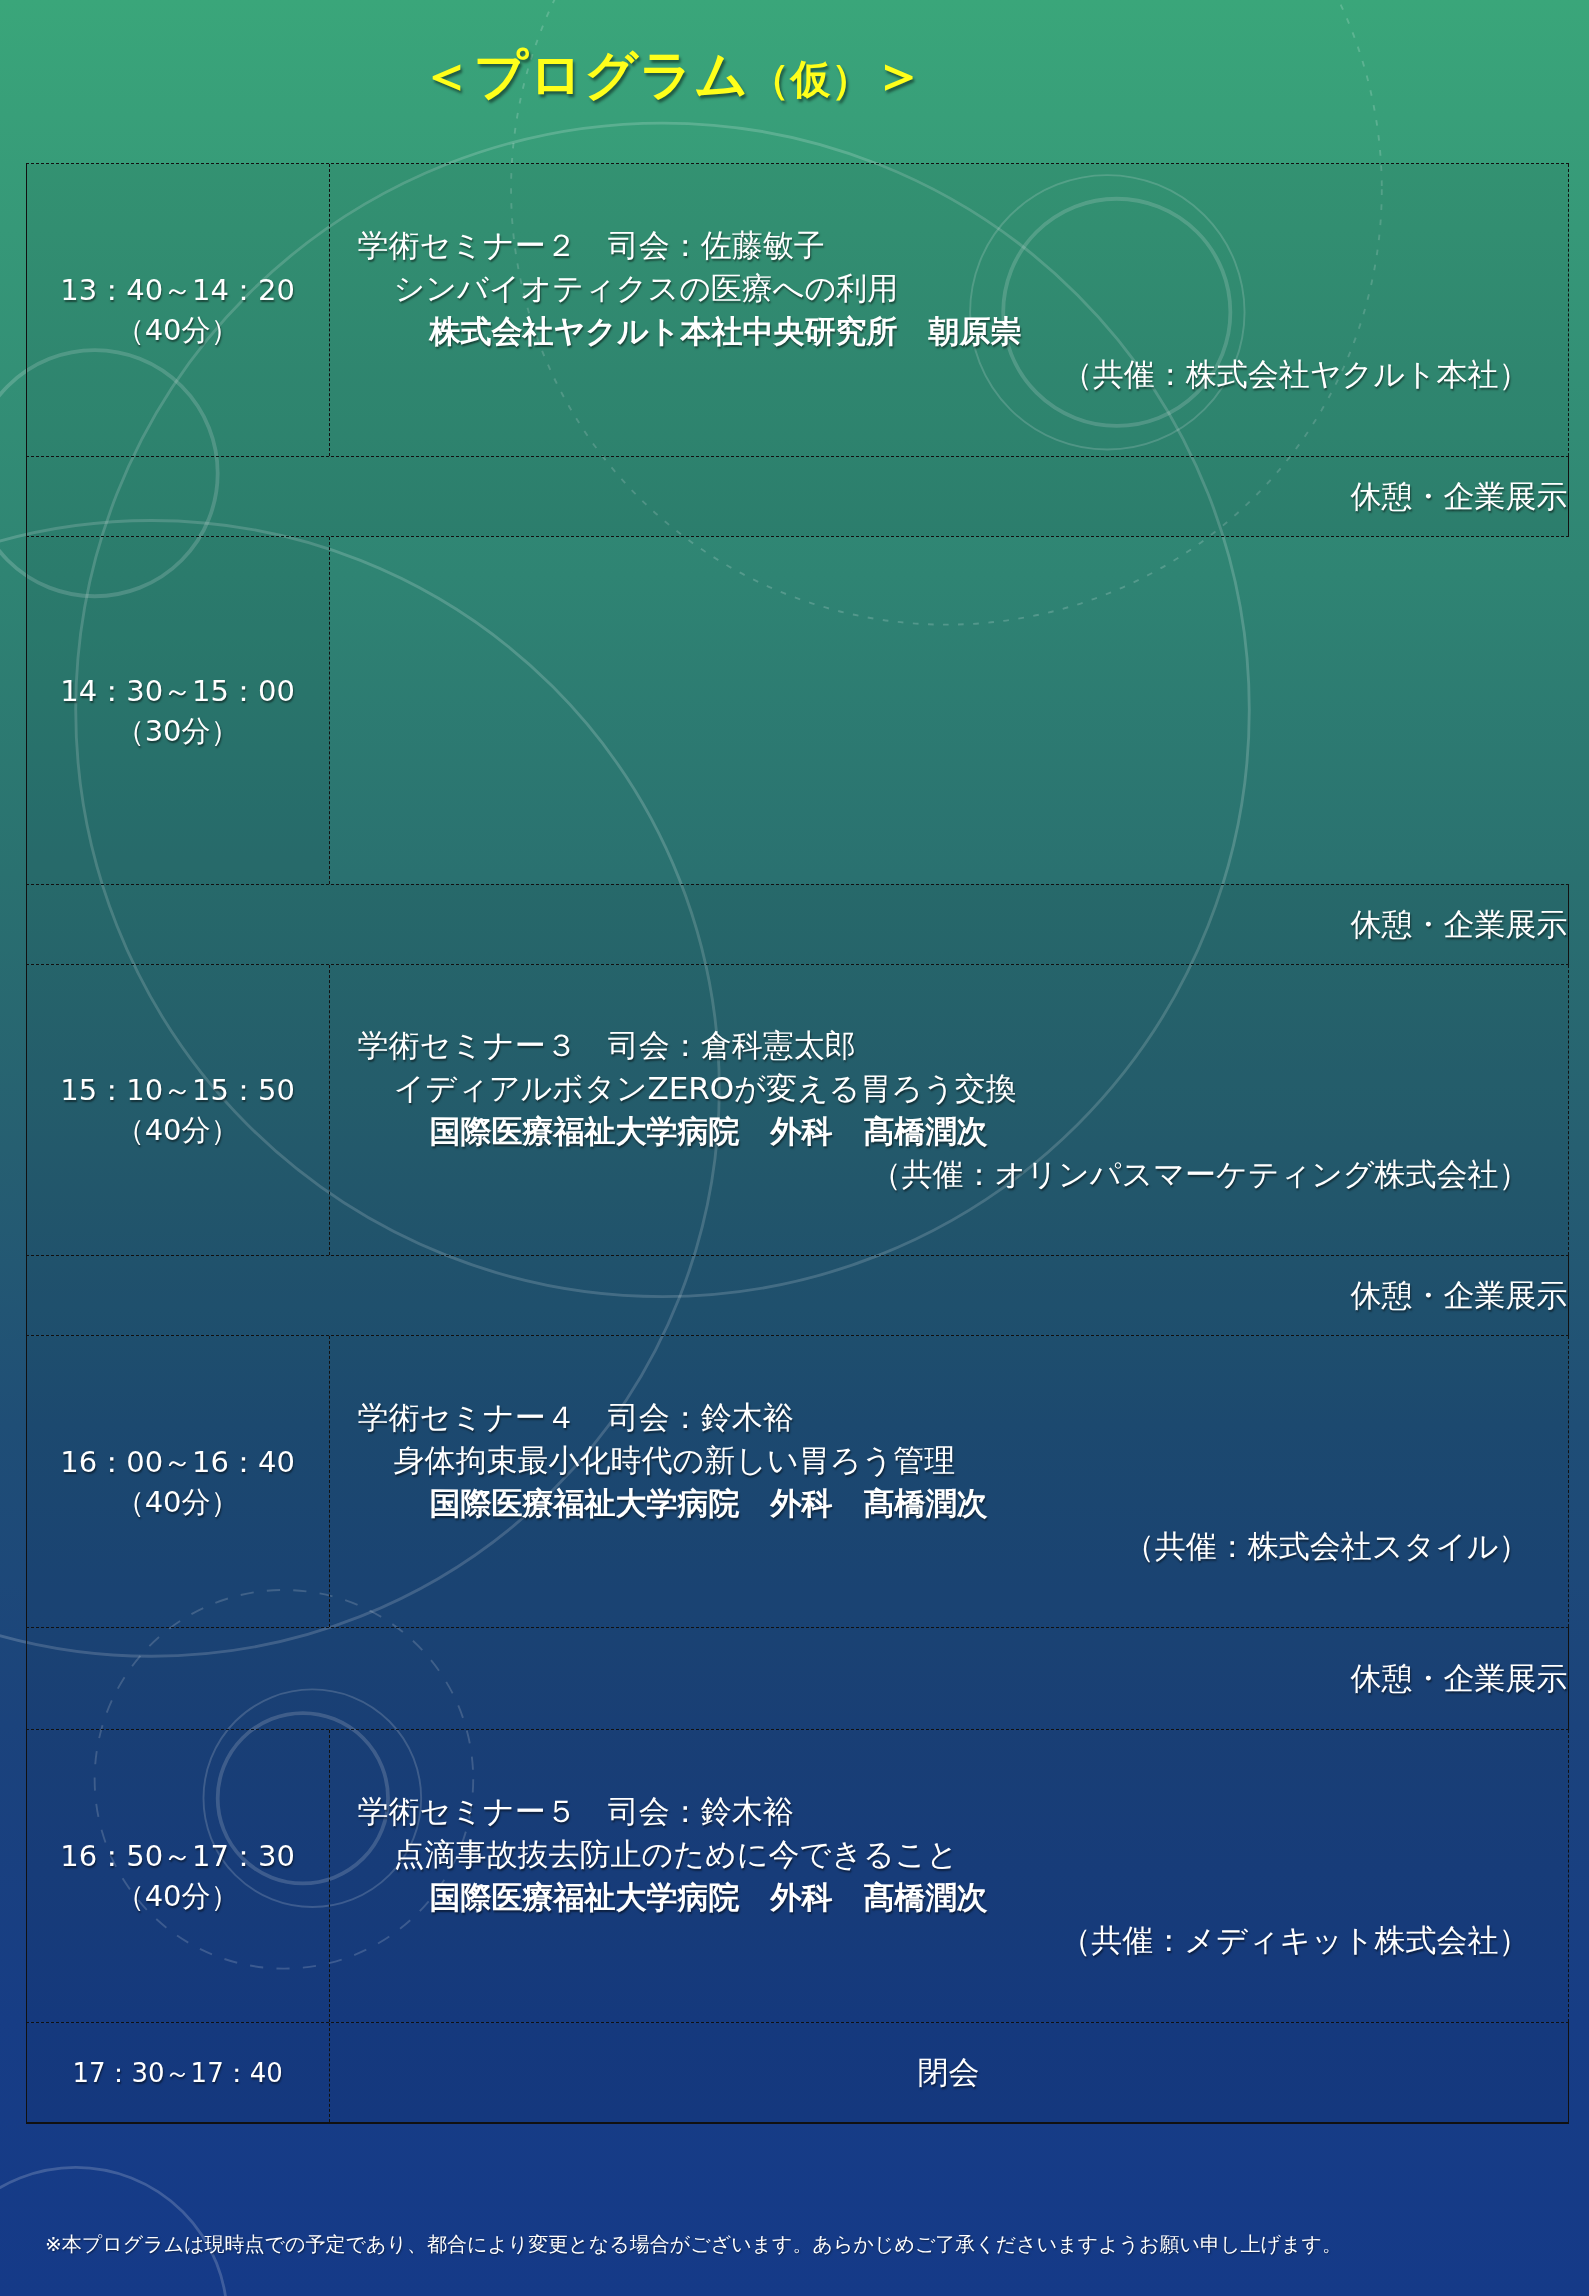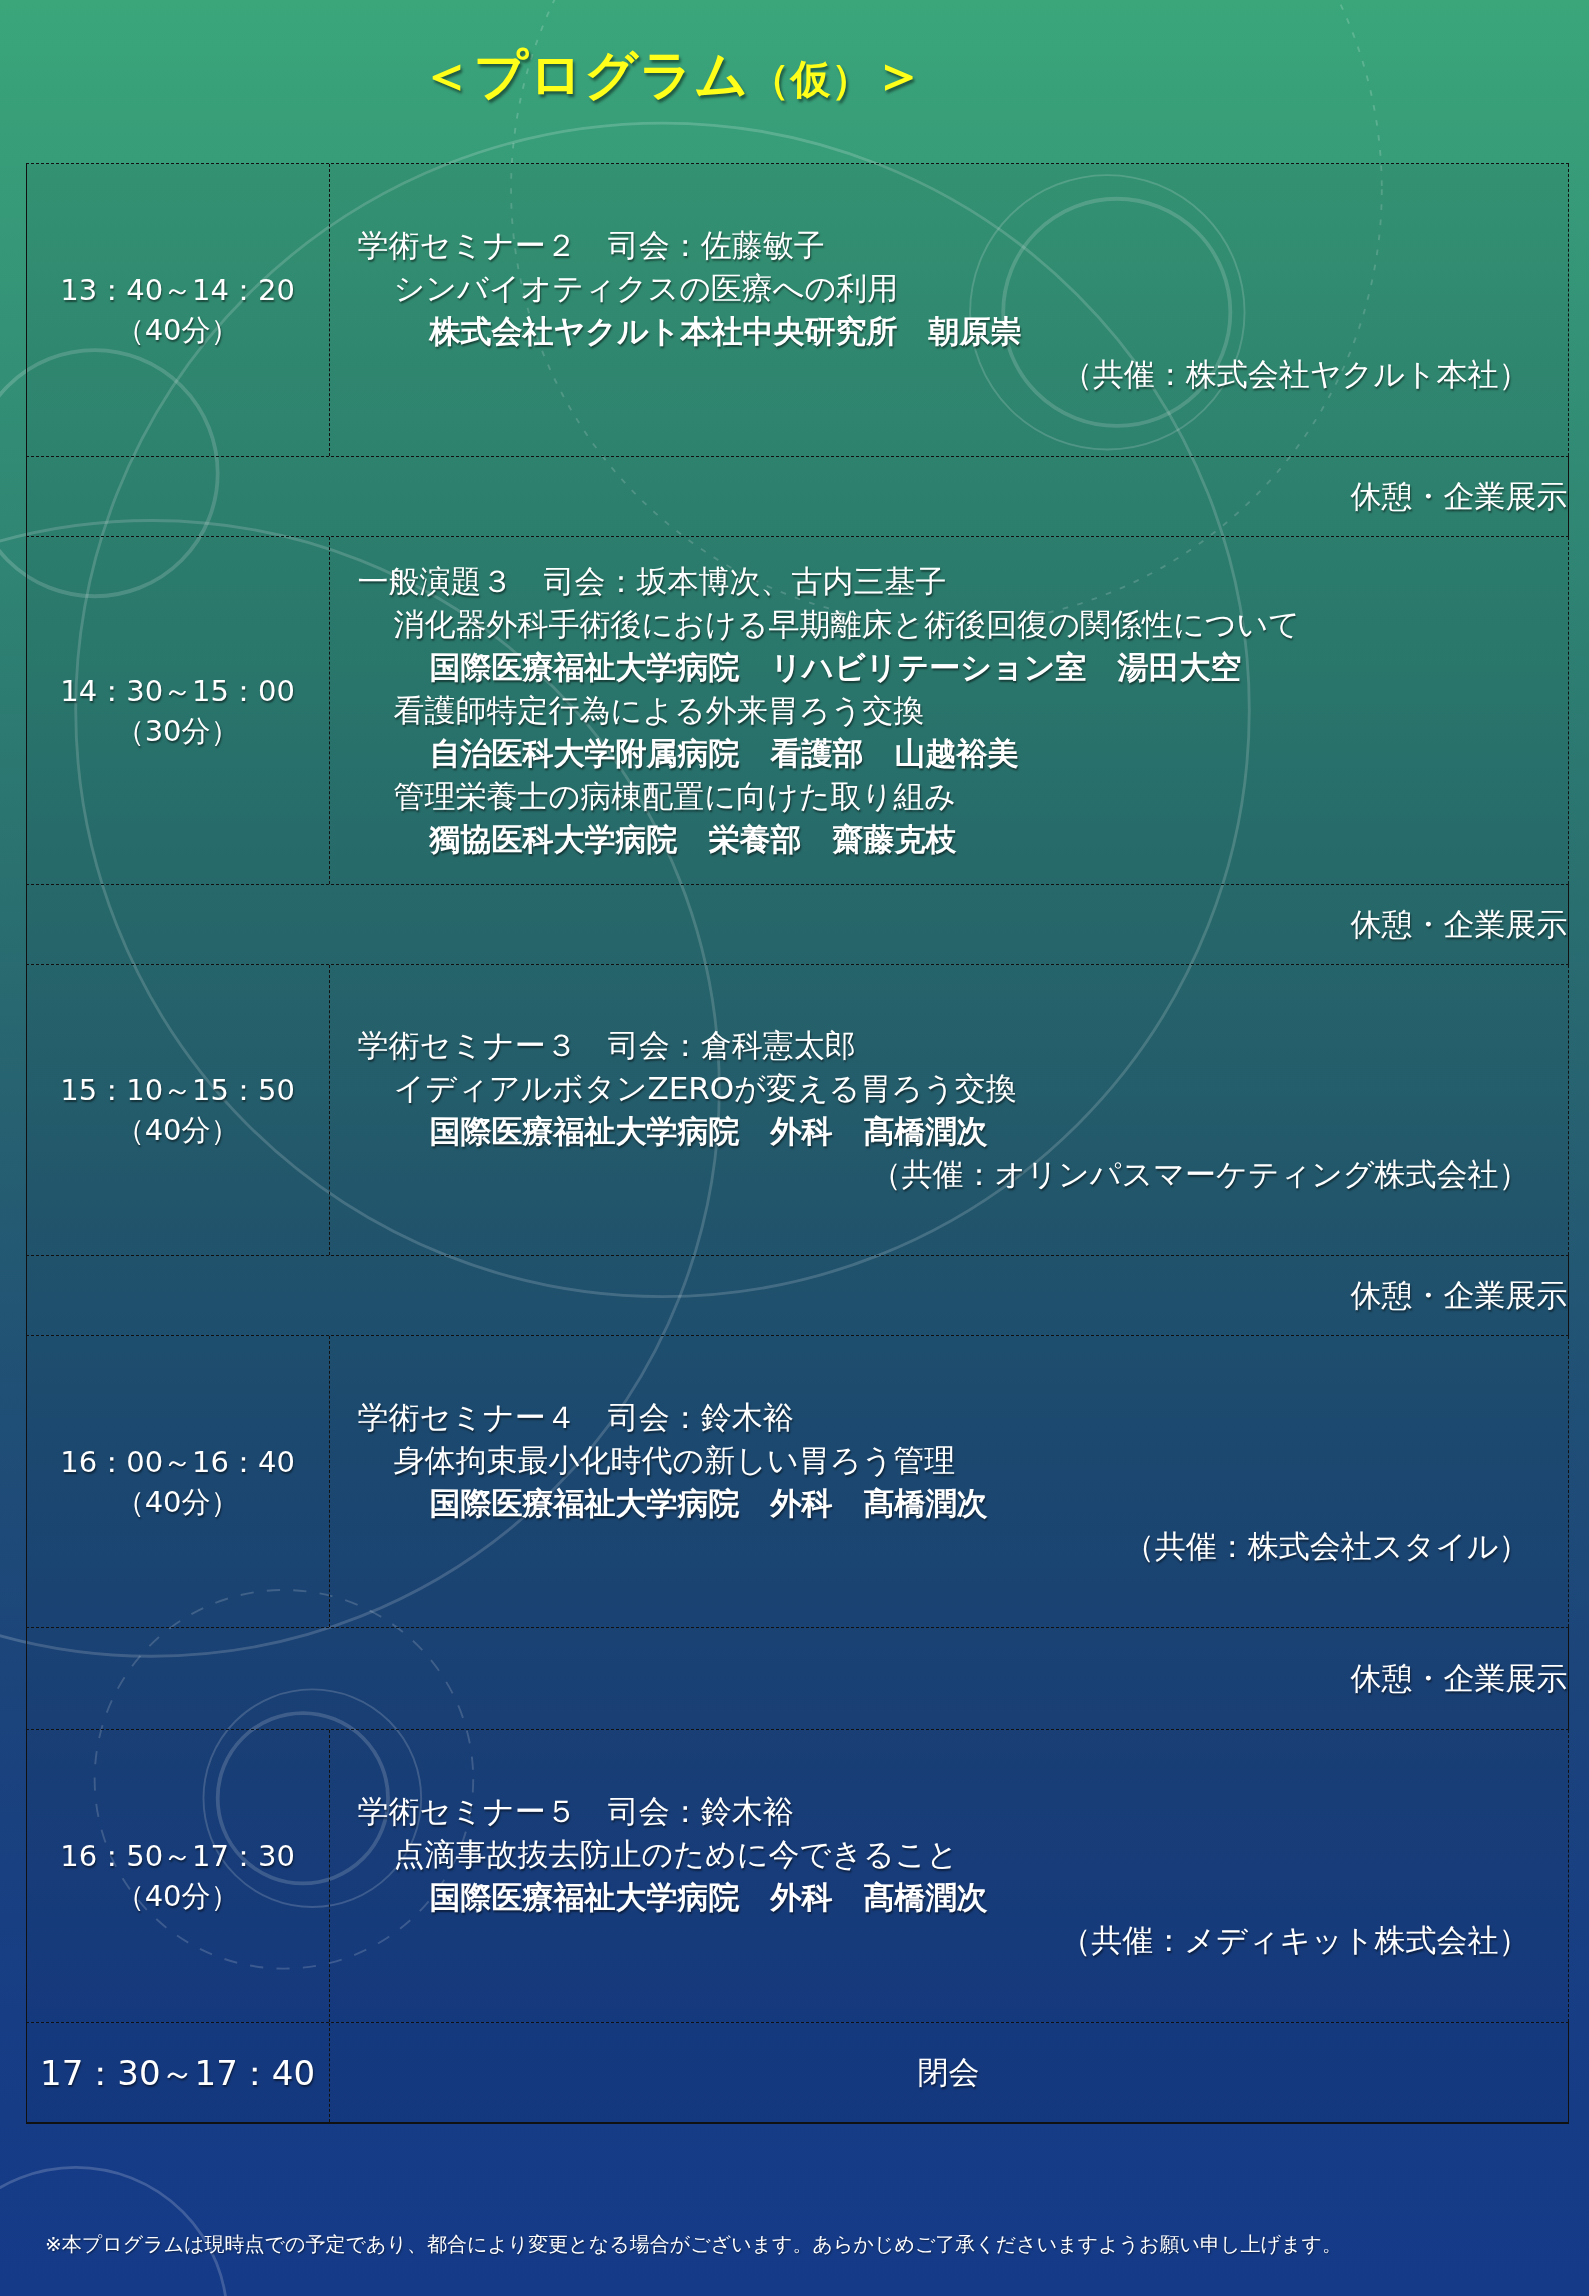--- a/index.html
+++ b/index.html
@@ -68,21 +68,21 @@
   .content .l0 { padding-left: 0; }
   .content .l1 { padding-left: 36px; }
   .content .l2 { padding-left: 72px; font-weight: bold; }
   .content .sponsor { text-align: right; }
   .break-label {
     font-size: 31px;
     text-shadow: 0.9px 1.9px 1.9px rgba(0,0,0,0.5);
   }
   .row.break { background: rgba(0,20,30,0.07); }
   .closing .content { align-items: center; padding: 0; }
-  .closing .time { font-size: 34px; }
+  .closing .time { font-size: 26px; }
   .note {
     position: absolute;
     left: 45px; top: 2231px;
     font-size: 20px;
     text-shadow: 0.9px 0.9px 1.9px rgba(0,0,0,0.5);
   }
 </style>
 </head>
 <body>
 
@@ -121,29 +121,20 @@
   </div>
 
   <div class="row break" style="height:80px;">
     <span class="break-label">休憩・企業展示</span>
   </div>
 
   <div class="row session" style="height:348px;">
     <div class="time">
       <div>14：30～15：00</div>
       <div>（30分）</div>
-    </div>
-    <div class="content">
-      <div class="l0">一般演題３　司会：坂本博次、古内三基子</div>
-      <div class="l1">消化器外科手術後における早期離床と術後回復の関係性について</div>
-      <div class="l2">国際医療福祉大学病院　リハビリテーション室　湯田大空</div>
-      <div class="l1">看護師特定行為による外来胃ろう交換</div>
-      <div class="l2">自治医科大学附属病院　看護部　山越裕美</div>
-      <div class="l1">管理栄養士の病棟配置に向けた取り組み</div>
-      <div class="l2">獨協医科大学病院　栄養部　齋藤克枝</div>
     </div>
   </div>
 
   <div class="row break" style="height:80px;">
     <span class="break-label">休憩・企業展示</span>
   </div>
 
   <div class="row session" style="height:291px;">
     <div class="time">
       <div>15：10～15：50</div>

